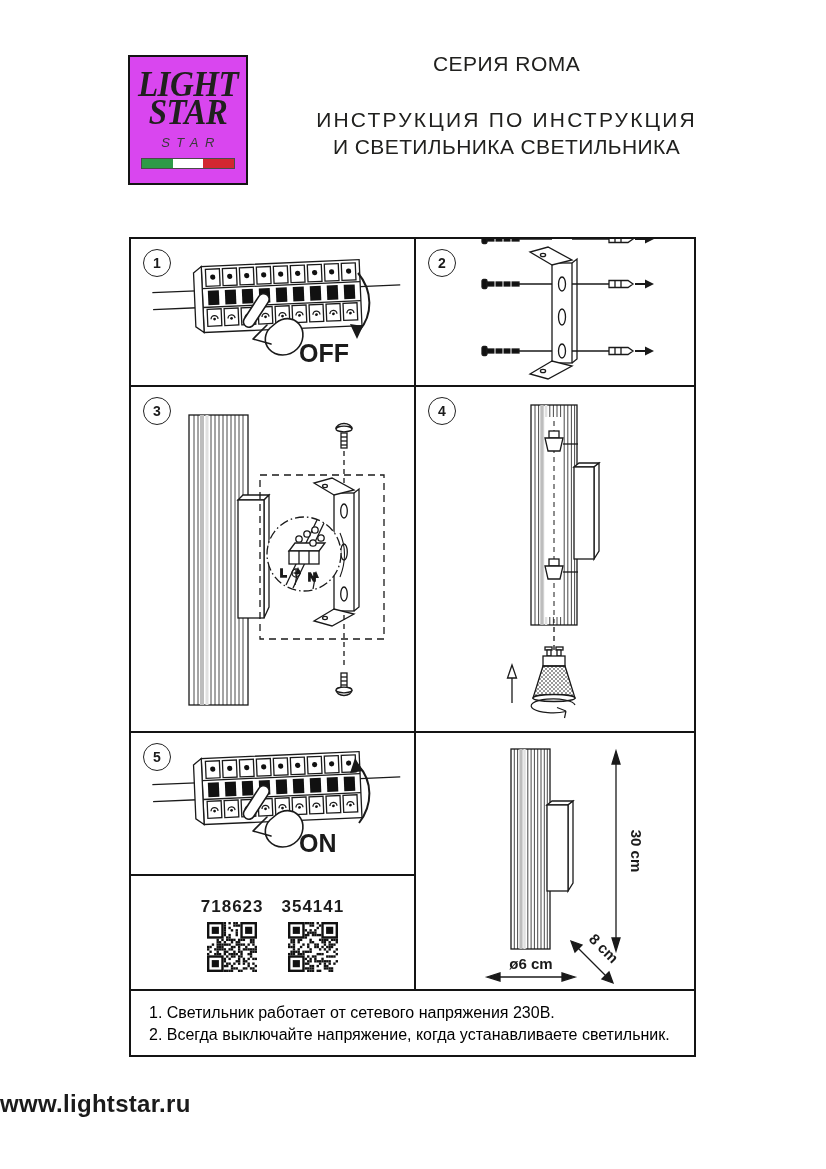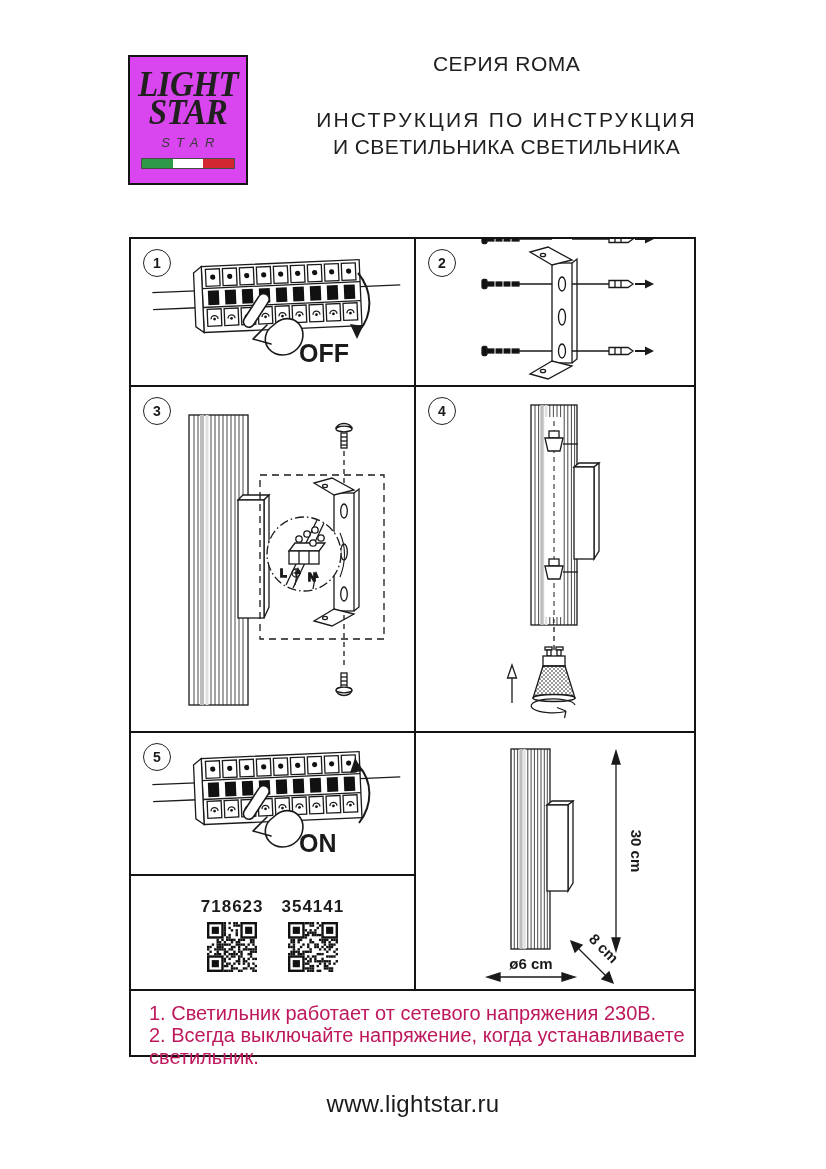--- a/index.html
+++ b/index.html
@@ -32,23 +32,23 @@
   svg text{font-family:"Liberation Sans",sans-serif;fill:#1b1b1b;}
   .bigword{font-size:25px;font-weight:600;}
   
   .qrwrap{position:absolute;left:0;top:637px;width:283px;height:96px;display:flex;gap:18px;
           align-items:flex-end;justify-content:center;padding-top:14px;box-sizing:border-box;}
   .qrcol{display:flex;flex-direction:column;align-items:center;}
   .qrnum{font-size:17px;font-weight:bold;letter-spacing:1px;margin-bottom:5px;}
   .qrbox{width:50px;height:50px;}
   
   .notes{position:absolute;left:0;top:752px;width:567px;box-sizing:border-box;
-         padding:11px 0 0 18px;font-size:20px;line-height:22px;color:#be185d;}
-  .url{position:absolute;left:0;top:1090px;width:100%;text-align:center;
-       font-size:24px;font-weight:normal;letter-spacing:.3px;color:#1b1b1b;}
+         padding:11px 0 0 18px;font-size:16px;line-height:22px;color:#000000;}
+  .url{position:absolute;left:0;top:1090px;width:100%;
+       font-size:24px;font-weight:bold;letter-spacing:.3px;color:#1b1b1b;}
 </style>
 </head>
 <body>
 
 <div class="page">
 
   <div class="logo">
     <div class="word">LIGHT</div>
     <div class="word">STAR</div>
     <div class="group">STAR</div>

